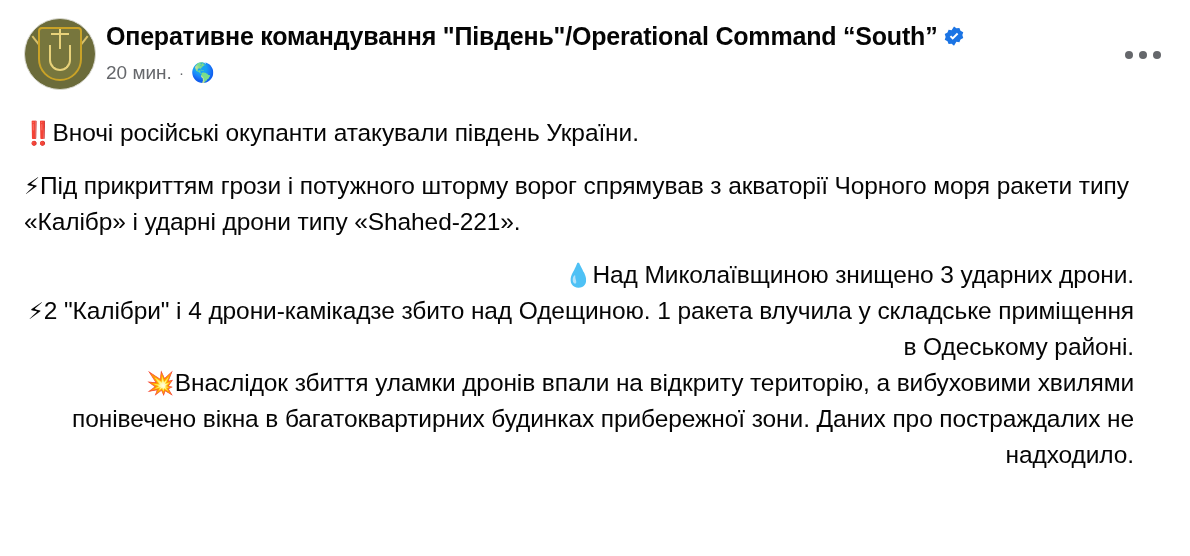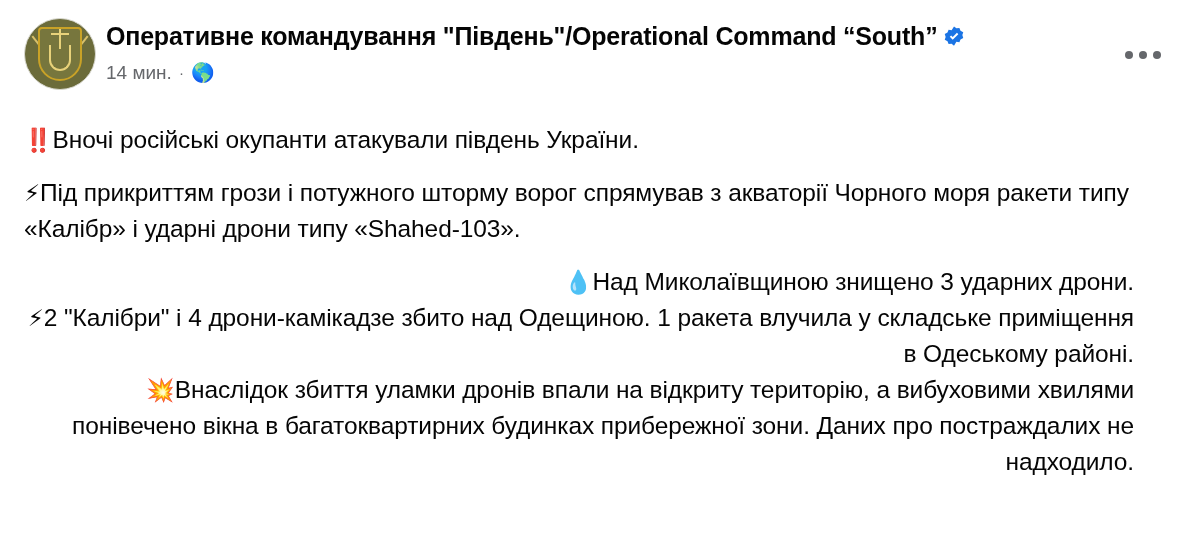--- a/index.html
+++ b/index.html
@@ -164,21 +164,21 @@
   .more-button span {
     width: 8px;
     height: 8px;
     border-radius: 50%;
     background: #65676b;
     display: block;
   }
 
   
   .post-body {
-    margin-top: 32px;
+    margin-top: 25px;
     font-size: 24.5px;
     line-height: 1.47;
     color: #050505;
     letter-spacing: -0.1px;
   }
   .para {
     margin: 0 0 17px 0;
     max-width: 1110px;
   }
   .para.tight { margin-bottom: 0; text-align: right; }
@@ -203,41 +203,41 @@
 
     <div class="header-text">
       <div class="page-name">
         <span>Оперативне командування "Південь"/Operational Command “South”</span><span class="verified-badge"><svg viewBox="0 0 24 24" width="22" height="22" aria-hidden="true">
               <path fill="#1b74e4" d="M12 1.5l2.6 2.1 3.3-.4 1.2 3.1 3 1.5-1 3.2 1 3.2-3 1.5-1.2 3.1-3.3-.4L12 22.5l-2.6-2.1-3.3.4-1.2-3.1-3-1.5 1-3.2-1-3.2 3-1.5 1.2-3.1 3.3.4z"></path>
               <path fill="#ffffff" d="M10.6 16.1l-3.2-3.2 1.5-1.5 1.7 1.7 4.6-4.6 1.5 1.5z"></path>
             </svg></span>
       </div>
 
       <div class="meta-row">
-        <span>14 мин.</span>
+        <span>20 мин.</span>
         <span class="dot">·</span>
         <span class="globe-icon">🌎</span>
       </div>
     </div>
 
     <div class="more-button">
       <span></span>
       <span></span>
       <span></span>
     </div>
   </div>
 
   <div class="post-body">
 
     <p class="para">
       <span class="emoji">‼️</span><span>Вночі російські окупанти атакували південь України.</span>
     </p>
 
     <p class="para">
-      <span class="emoji">⚡</span><span>Під прикриттям грози і потужного шторму ворог спрямував з акваторії Чорного моря ракети типу «Калібр» і ударні дрони типу «Shahed-103».</span>
+      <span class="emoji">⚡</span><span>Під прикриттям грози і потужного шторму ворог спрямував з акваторії Чорного моря ракети типу «Калібр» і ударні дрони типу «Shahed-221».</span>
     </p>
 
     <p class="para tight">
       <span class="emoji">💧</span><span>Над Миколаївщиною знищено 3 ударних дрони.</span>
     </p>
 
     <p class="para tight">
       <span class="emoji">⚡</span><span>2 "Калібри" і 4 дрони-камікадзе збито над Одещиною. 1 ракета влучила у складське приміщення в Одеському районі.</span>
     </p>
 

